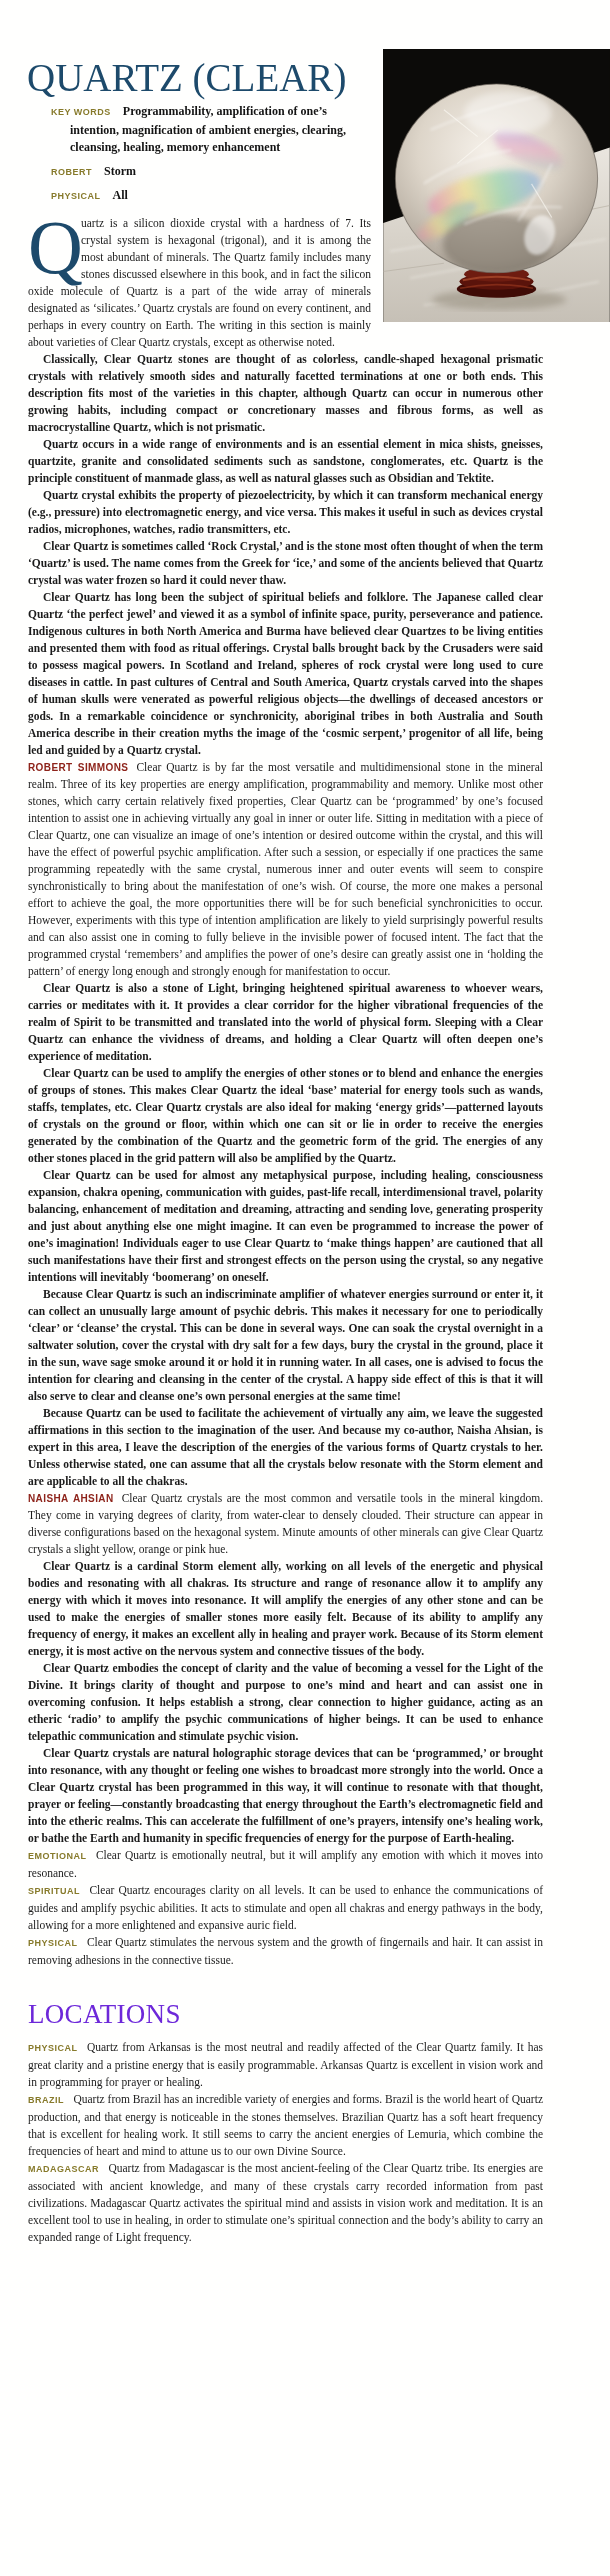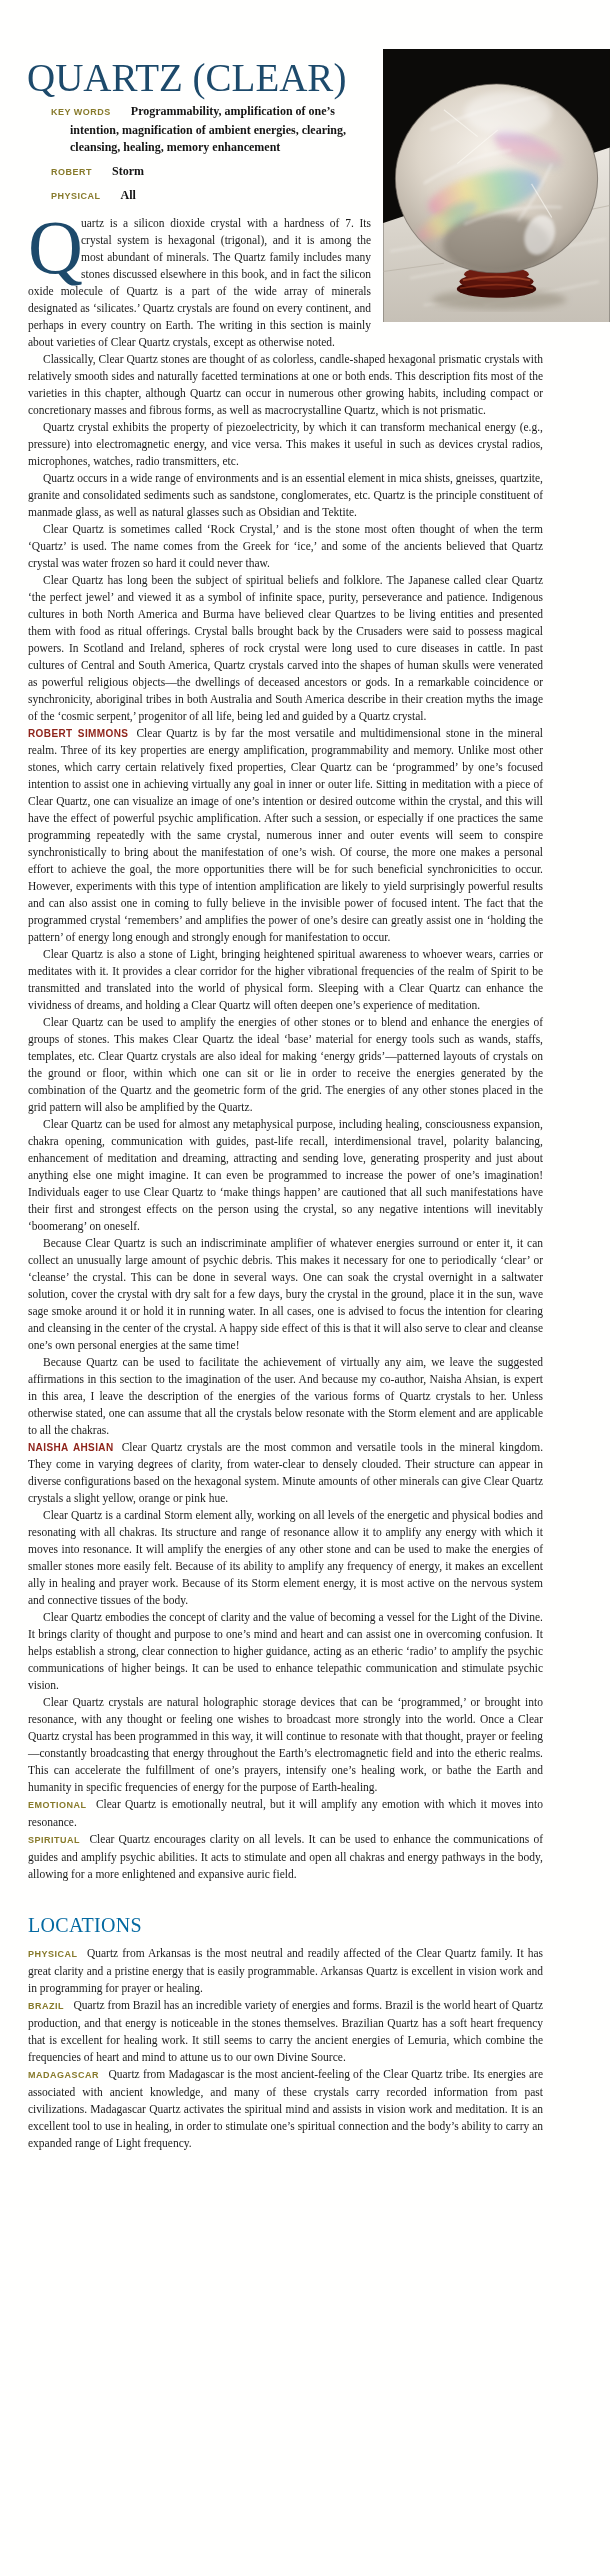--- a/index.html
+++ b/index.html
@@ -20,50 +20,50 @@
     overflow:hidden; background:#0d0c0a;
   }
   .photo svg { display:block; }
   
   .infobox { position:absolute; left:28px; top:103px; width:337px; }
   .info-row { padding-left:42px; text-indent:-42px; margin-bottom:6px;
     font-weight:bold; font-size:12px; line-height:17.5px; color:#141414; }
   .info-label {
     font-family:"Liberation Sans", sans-serif;
     font-weight:bold; font-size:9px; letter-spacing:0.5px;
-    color:#877a2b; margin-right:20px;padding-left:23px;
+    color:#877a2b; margin-right:12px;padding-left:23px;
   }
   
   .article {
     position:absolute; left:0; top:215px; width:610px;
     padding:0 67px 0 28px; box-sizing:border-box;
     font-size:11.5px; line-height:17px; text-align:justify;
     hyphens:auto; -webkit-hyphens:auto;
   }
   .img-spacer { float:right; width:172px; height:116px; }
   .article p { margin:0; }
-  p.ind { text-indent:15px; }
+  p.ind { text-indent:15px;font-weight:bold; }
   .dropcap {
     float:left; color:#1d4a6b; font-size:76px; line-height:58px;
     width:49px; margin:2.7px 4px 0 0; text-align:left;
   }
   .sec { margin-top:24px; }
   .author-label {
     font-family:"Liberation Sans", sans-serif;
     font-weight:bold; font-size:10px; letter-spacing:0.4px;
     margin-right:8px;
   }
   .red   { color:#8e241b; }
   .aspect-label {
     font-family:"Liberation Sans", sans-serif;
     font-weight:bold; font-size:9px; letter-spacing:0.5px;
     color:#877a2b; margin-right:9.4px;
   }
   .locations-heading {
-    color:#0369a1; font-size:20px; font-weight:400;
+    color:#6d28d9; font-size:27px; font-weight:400;
     letter-spacing:0.3px; margin:31px 0 9.4px 0; line-height:1.1;
     text-align:left;
   }
   .loc-entry { margin-top:6px; }
 </style>
 </head>
 <body>
 
 <div class="page">
 
@@ -138,39 +138,40 @@
     <div class="info-row"><span class="info-label">KEY WORDS</span><span>Programmability, amplification of one’s intention, magnification of ambient energies, clearing, cleansing, healing, memory enhancement</span></div>
     <div class="info-row"><span class="info-label">ROBERT</span><span>Storm</span></div>
     <div class="info-row"><span class="info-label">PHYSICAL</span><span>All</span></div>
   </div>
 
   <div class="article">
     <div class="img-spacer"></div>
 
     <p><span class="dropcap">Q</span><span>uartz is a silicon dioxide crystal with a hardness of 7. Its crystal system is hexagonal (trigonal), and it is among the most abundant of minerals. The Quartz family includes many stones discussed elsewhere in this book, and in fact the silicon oxide molecule of Quartz is a part of the wide array of minerals designated as ‘silicates.’ Quartz crystals are found on every continent, and perhaps in every country on Earth. The writing in this section is mainly about varieties of Clear Quartz crystals, except as otherwise noted.</span></p>
     <p class="ind">Classically, Clear Quartz stones are thought of as colorless, candle-shaped hexagonal prismatic crystals with relatively smooth sides and naturally facetted terminations at one or both ends. This description fits most of the varieties in this chapter, although Quartz can occur in numerous other growing habits, including compact or concretionary masses and fibrous forms, as well as macrocrystalline Quartz, which is not prismatic.</p>
+    <p class="ind">Quartz occurs in a wide range of environments and is an essential element in mica shists, gneisses, quartzite, granite and consolidated sediments such as sandstone, conglomerates, etc. Quartz is the principle constituent of manmade glass, as well as natural glasses such as Obsidian and Tektite.</p>
     <p class="ind">Quartz crystal exhibits the property of piezoelectricity, by which it can transform mechanical energy (e.g., pressure) into electromagnetic energy, and vice versa. This makes it useful in such as devices crystal radios, microphones, watches, radio transmitters, etc.</p>
-    <p class="ind">Quartz occurs in a wide range of environments and is an essential element in mica shists, gneisses, quartzite, granite and consolidated sediments such as sandstone, conglomerates, etc. Quartz is the principle constituent of manmade glass, as well as natural glasses such as Obsidian and Tektite.</p>
     <p class="ind">Clear Quartz is sometimes called ‘Rock Crystal,’ and is the stone most often thought of when the term ‘Quartz’ is used. The name comes from the Greek for ‘ice,’ and some of the ancients believed that Quartz crystal was water frozen so hard it could never thaw.</p>
     <p class="ind">Clear Quartz has long been the subject of spiritual beliefs and folklore. The Japanese called clear Quartz ‘the perfect jewel’ and viewed it as a symbol of infinite space, purity, perseverance and patience. Indigenous cultures in both North America and Burma have believed clear Quartzes to be living entities and presented them with food as ritual offerings. Crystal balls brought back by the Crusaders were said to possess magical powers. In Scotland and Ireland, spheres of rock crystal were long used to cure diseases in cattle. In past cultures of Central and South America, Quartz crystals carved into the shapes of human skulls were venerated as powerful religious objects—the dwellings of deceased ancestors or gods. In a remarkable coincidence or synchronicity, aboriginal tribes in both Australia and South America describe in their creation myths the image of the ‘cosmic serpent,’ progenitor of all life, being led and guided by a Quartz crystal.</p>
 
     <p class="sec"><span class="author-label red">ROBERT SIMMONS</span><span>Clear Quartz is by far the most versatile and multidimensional stone in the mineral realm. Three of its key properties are energy amplification, programmability and memory. Unlike most other stones, which carry certain relatively fixed properties, Clear Quartz can be ‘programmed’ by one’s focused intention to assist one in achieving virtually any goal in inner or outer life. Sitting in meditation with a piece of Clear Quartz, one can visualize an image of one’s intention or desired outcome within the crystal, and this will have the effect of powerful psychic amplification. After such a session, or especially if one practices the same programming repeatedly with the same crystal, numerous inner and outer events will seem to conspire synchronistically to bring about the manifestation of one’s wish. Of course, the more one makes a personal effort to achieve the goal, the more opportunities there will be for such beneficial synchronicities to occur. However, experiments with this type of intention amplification are likely to yield surprisingly powerful results and can also assist one in coming to fully believe in the invisible power of focused intent. The fact that the programmed crystal ‘remembers’ and amplifies the power of one’s desire can greatly assist one in ‘holding the pattern’ of energy long enough and strongly enough for manifestation to occur.</span></p>
     <p class="ind">Clear Quartz is also a stone of Light, bringing heightened spiritual awareness to whoever wears, carries or meditates with it. It provides a clear corridor for the higher vibrational frequencies of the realm of Spirit to be transmitted and translated into the world of physical form. Sleeping with a Clear Quartz can enhance the vividness of dreams, and holding a Clear Quartz will often deepen one’s experience of meditation.</p>
     <p class="ind">Clear Quartz can be used to amplify the energies of other stones or to blend and enhance the energies of groups of stones. This makes Clear Quartz the ideal ‘base’ material for energy tools such as wands, staffs, templates, etc. Clear Quartz crystals are also ideal for making ‘energy grids’—patterned layouts of crystals on the ground or floor, within which one can sit or lie in order to receive the energies generated by the combination of the Quartz and the geometric form of the grid. The energies of any other stones placed in the grid pattern will also be amplified by the Quartz.</p>
     <p class="ind">Clear Quartz can be used for almost any metaphysical purpose, including healing, consciousness expansion, chakra opening, communication with guides, past-life recall, interdimensional travel, polarity balancing, enhancement of meditation and dreaming, attracting and sending love, generating prosperity and just about anything else one might imagine. It can even be programmed to increase the power of one’s imagination! Individuals eager to use Clear Quartz to ‘make things happen’ are cautioned that all such manifestations have their first and strongest effects on the person using the crystal, so any negative intentions will inevitably ‘boomerang’ on oneself.</p>
     <p class="ind">Because Clear Quartz is such an indiscriminate amplifier of whatever energies surround or enter it, it can collect an unusually large amount of psychic debris. This makes it necessary for one to periodically ‘clear’ or ‘cleanse’ the crystal. This can be done in several ways. One can soak the crystal overnight in a saltwater solution, cover the crystal with dry salt for a few days, bury the crystal in the ground, place it in the sun, wave sage smoke around it or hold it in running water. In all cases, one is advised to focus the intention for clearing and cleansing in the center of the crystal. A happy side effect of this is that it will also serve to clear and cleanse one’s own personal energies at the same time!</p>
     <p class="ind">Because Quartz can be used to facilitate the achievement of virtually any aim, we leave the suggested affirmations in this section to the imagination of the user. And because my co-author, Naisha Ahsian, is expert in this area, I leave the description of the energies of the various forms of Quartz crystals to her. Unless otherwise stated, one can assume that all the crystals below resonate with the Storm element and are applicable to all the chakras.</p>
 
     <p class="sec"><span class="author-label red">NAISHA AHSIAN</span><span>Clear Quartz crystals are the most common and versatile tools in the mineral kingdom. They come in varying degrees of clarity, from water-clear to densely clouded. Their structure can appear in diverse configurations based on the hexagonal system. Minute amounts of other minerals can give Clear Quartz crystals a slight yellow, orange or pink hue.</span></p>
     <p class="ind">Clear Quartz is a cardinal Storm element ally, working on all levels of the energetic and physical bodies and resonating with all chakras. Its structure and range of resonance allow it to amplify any energy with which it moves into resonance. It will amplify the energies of any other stone and can be used to make the energies of smaller stones more easily felt. Because of its ability to amplify any frequency of energy, it makes an excellent ally in healing and prayer work. Because of its Storm element energy, it is most active on the nervous system and connective tissues of the body.</p>
     <p class="ind">Clear Quartz embodies the concept of clarity and the value of becoming a vessel for the Light of the Divine. It brings clarity of thought and purpose to one’s mind and heart and can assist one in overcoming confusion. It helps establish a strong, clear connection to higher guidance, acting as an etheric ‘radio’ to amplify the psychic communications of higher beings. It can be used to enhance telepathic communication and stimulate psychic vision.</p>
     <p class="ind">Clear Quartz crystals are natural holographic storage devices that can be ‘programmed,’ or brought into resonance, with any thought or feeling one wishes to broadcast more strongly into the world. Once a Clear Quartz crystal has been programmed in this way, it will continue to resonate with that thought, prayer or feeling—constantly broadcasting that energy throughout the Earth’s electromagnetic field and into the etheric realms. This can accelerate the fulfillment of one’s prayers, intensify one’s healing work, or bathe the Earth and humanity in specific frequencies of energy for the purpose of Earth-healing.</p>
 
     <p><span class="aspect-label">EMOTIONAL</span><span>Clear Quartz is emotionally neutral, but it will amplify any emotion with which it moves into resonance.</span></p>
     <p><span class="aspect-label">SPIRITUAL</span><span>Clear Quartz encourages clarity on all levels. It can be used to enhance the communications of guides and amplify psychic abilities. It acts to stimulate and open all chakras and energy pathways in the body, allowing for a more enlightened and expansive auric field.</span></p>
+    <p><span class="aspect-label">PHYSICAL</span><span>Clear Quartz stimulates the nervous system and the growth of fingernails and hair. It can assist in removing adhesions in the connective tissue.</span></p>
 
     <h2 class="locations-heading">LOCATIONS</h2>
 
     <p class="loc-entry"><span class="aspect-label">PHYSICAL</span><span>Quartz from Arkansas is the most neutral and readily affected of the Clear Quartz family. It has great clarity and a pristine energy that is easily programmable. Arkansas Quartz is excellent in vision work and in programming for prayer or healing.</span></p>
     <p class="loc-entry"><span class="aspect-label">BRAZIL</span><span>Quartz from Brazil has an incredible variety of energies and forms. Brazil is the world heart of Quartz production, and that energy is noticeable in the stones themselves. Brazilian Quartz has a soft heart frequency that is excellent for healing work. It still seems to carry the ancient energies of Lemuria, which combine the frequencies of heart and mind to attune us to our own Divine Source.</span></p>
     <p class="loc-entry"><span class="aspect-label">MADAGASCAR</span><span>Quartz from Madagascar is the most ancient-feeling of the Clear Quartz tribe. Its energies are associated with ancient knowledge, and many of these crystals carry recorded information from past civilizations. Madagascar Quartz activates the spiritual mind and assists in vision work and meditation. It is an excellent tool to use in healing, in order to stimulate one’s spiritual connection and the body’s ability to carry an expanded range of Light frequency.</span></p>
   </div>
 
 </div>
 

